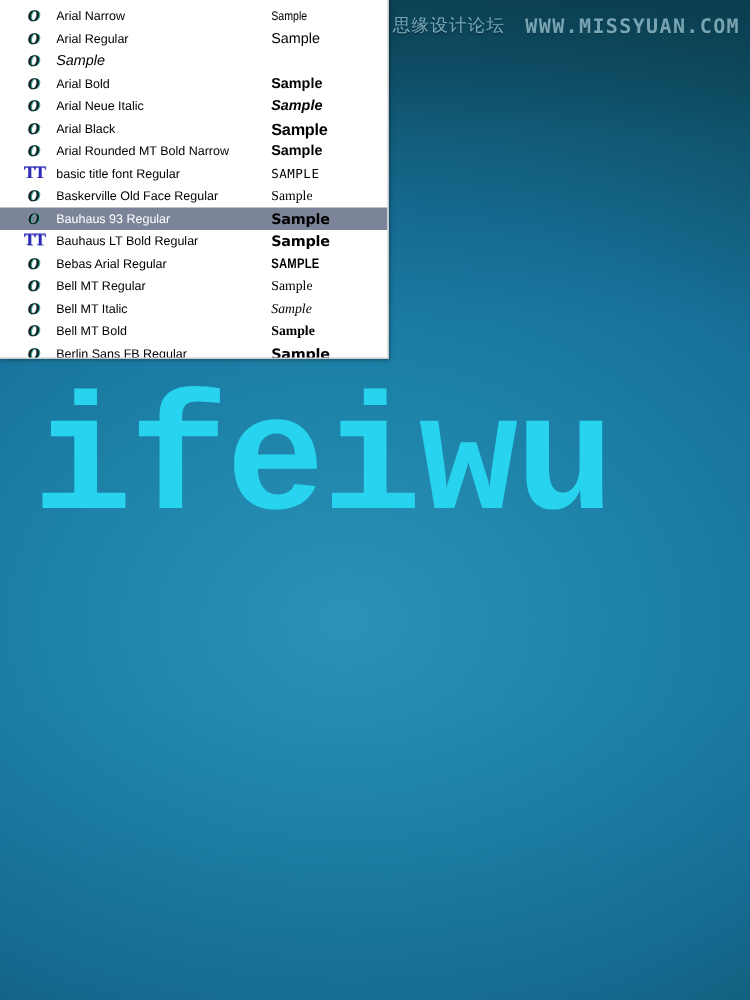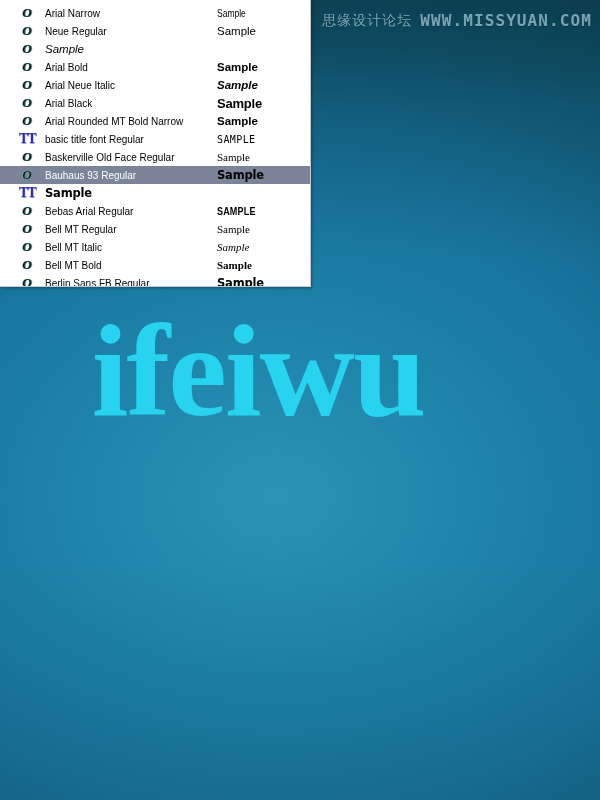--- a/index.html
+++ b/index.html
@@ -39,21 +39,21 @@
     pointer-events: none;
   }
 
   
   #watermark {
     position: absolute;
     top: 11px;
     right: 8px;
     display: flex;
     align-items: center;
-    gap: 8px;
+    gap: 16px;
     color: rgba(168, 212, 226, 0.70);
     text-shadow: 0 1px 0 rgba(0,0,0,0.25);
     user-select: none;
   }
   #watermark .wm-cn {
     font-size: 14px;
     letter-spacing: 1px;
     font-family: "DejaVu Sans", sans-serif;
   }
   #watermark .wm-url {
@@ -161,21 +161,21 @@
   .s-serifbold { font-family: "Liberation Serif", serif; font-weight: bold; font-size: 11px; }
 
   
   #wordmark {
     position: absolute;
     left: 0;
     top: 305;
     width: 516px;
     text-align: center;
     color: #27d3ef;
-    font-family: Liberation Serif, serif;
+    font-family: Liberation Mono, monospace;
     font-weight: bold;
     font-size: 132px;
     line-height: 132px;
     letter-spacing: -2px;
     user-select: none;
   }
 </style>
 </head>
 <body>
 
@@ -193,21 +193,21 @@
 
 <div id="font-list-panel">
   <ul id="font-list">
       <li class="font-row">
         <span class="fmt-icon opentype">O</span>
         <span class="font-name">Arial Narrow</span>
         <span class="font-sample s-narrow">Sample</span>
       </li>
       <li class="font-row">
         <span class="fmt-icon opentype">O</span>
-        <span class="font-name">Neue Regular</span>
+        <span class="font-name">Arial Regular</span>
         <span class="font-sample s-regular">Sample</span>
       </li>
       <li class="font-row">
         <span class="fmt-icon opentype">O</span>
         <span class="font-sample s-italic">Sample</span>
       </li>
       <li class="font-row">
         <span class="fmt-icon opentype">O</span>
         <span class="font-name">Arial Bold</span>
         <span class="font-sample s-bold">Sample</span>
@@ -237,20 +237,21 @@
         <span class="font-name">Baskerville Old Face Regular</span>
         <span class="font-sample s-serif">Sample</span>
       </li>
       <li class="font-row selected">
         <span class="fmt-icon opentype">O</span>
         <span class="font-name">Bauhaus 93 Regular</span>
         <span class="font-sample s-geo">Sample</span>
       </li>
       <li class="font-row">
         <span class="fmt-icon truetype">TT</span>
+        <span class="font-name">Bauhaus LT Bold Regular</span>
         <span class="font-sample s-geo">Sample</span>
       </li>
       <li class="font-row">
         <span class="fmt-icon opentype">O</span>
         <span class="font-name">Bebas Arial Regular</span>
         <span class="font-sample s-condcaps">SAMPLE</span>
       </li>
       <li class="font-row">
         <span class="fmt-icon opentype">O</span>
         <span class="font-name">Bell MT Regular</span>

